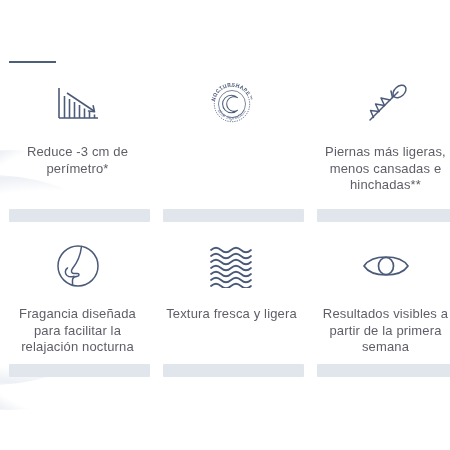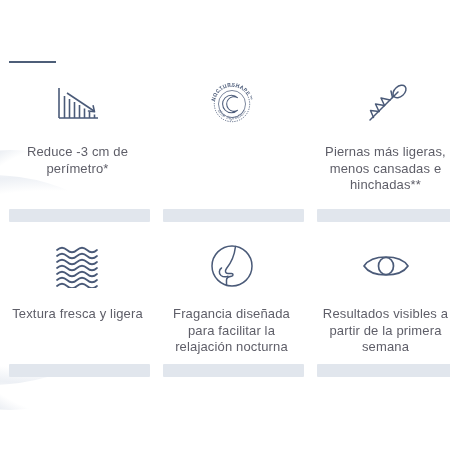--- a/index.html
+++ b/index.html
@@ -186,46 +186,46 @@
   <div class="bars row-mid">
     <div class="bar"></div>
     <div class="bar"></div>
     <div class="bar"></div>
   </div>
 
   <div class="grid second">
 
     <div class="cell">
       <div class="icon-wrap">
+        <svg width="48" height="48" viewBox="0 0 48 48" fill="none" stroke="#4a5a78" stroke-width="1.5" stroke-linecap="round" stroke-linejoin="round">
+          <circle cx="24" cy="24" r="20"></circle>
+          <path d="M27.5 4.5 C26.5 13 23 21 18.5 26.5 C16.5 29 17.5 31.5 20 31.5 L23.5 31.5 C25.5 31.5 25.5 34 23.5 34.2 C21 34.5 18.5 35.5 18.5 38 L18.5 43.5"></path>
+          <path d="M13.5 26 C11 27.5 10.5 31.5 13 33.5 C15 35 18 35 20 34.3"></path>
+        </svg>
+      </div>
+      <div class="caption">Fragancia diseñada para facilitar la relajación nocturna</div>
+    </div>
+
+    <div class="cell">
+      <div class="icon-wrap">
         <svg width="48" height="44" viewBox="0 0 48 44" fill="none" stroke="#4a5a78" stroke-width="1.7" stroke-linecap="round">
           <path d="M3 6 q5 -4.5 10 0 t10 0 t10 0 t10 0"></path>
           <path d="M3 12 q5 -4.5 10 0 t10 0 t10 0 t10 0"></path>
           <path d="M3 18 q5 -4.5 10 0 t10 0 t10 0 t10 0"></path>
           <path d="M3 24 q5 -4.5 10 0 t10 0 t10 0 t10 0"></path>
           <path d="M3 30 q5 -4.5 10 0 t10 0 t10 0 t10 0"></path>
           <path d="M3 36 q5 -4.5 10 0 t10 0 t10 0 t10 0"></path>
           <path d="M3 42 q5 -4.5 10 0 t10 0 t10 0 t10 0"></path>
         </svg>
       </div>
       <div class="caption">Textura fresca y ligera</div>
     </div>
 
     <div class="cell">
       <div class="icon-wrap">
-        <svg width="48" height="48" viewBox="0 0 48 48" fill="none" stroke="#4a5a78" stroke-width="1.5" stroke-linecap="round" stroke-linejoin="round">
-          <circle cx="24" cy="24" r="20"></circle>
-          <path d="M27.5 4.5 C26.5 13 23 21 18.5 26.5 C16.5 29 17.5 31.5 20 31.5 L23.5 31.5 C25.5 31.5 25.5 34 23.5 34.2 C21 34.5 18.5 35.5 18.5 38 L18.5 43.5"></path>
-          <path d="M13.5 26 C11 27.5 10.5 31.5 13 33.5 C15 35 18 35 20 34.3"></path>
-        </svg>
-      </div>
-      <div class="caption">Fragancia diseñada para facilitar la relajación nocturna</div>
-    </div>
-
-    <div class="cell">
-      <div class="icon-wrap">
         <svg width="50" height="34" viewBox="0 0 50 34" fill="none" stroke="#4a5a78" stroke-width="1.7" stroke-linecap="round" stroke-linejoin="round">
           <path d="M3 17 C11 5 39 5 47 17 C39 29 11 29 3 17 Z"></path>
           <ellipse cx="25" cy="17" rx="7.5" ry="8.5"></ellipse>
         </svg>
       </div>
       <div class="caption">Resultados visibles a partir de la primera semana</div>
     </div>
   </div>
 
   <div class="bars row-bot">

